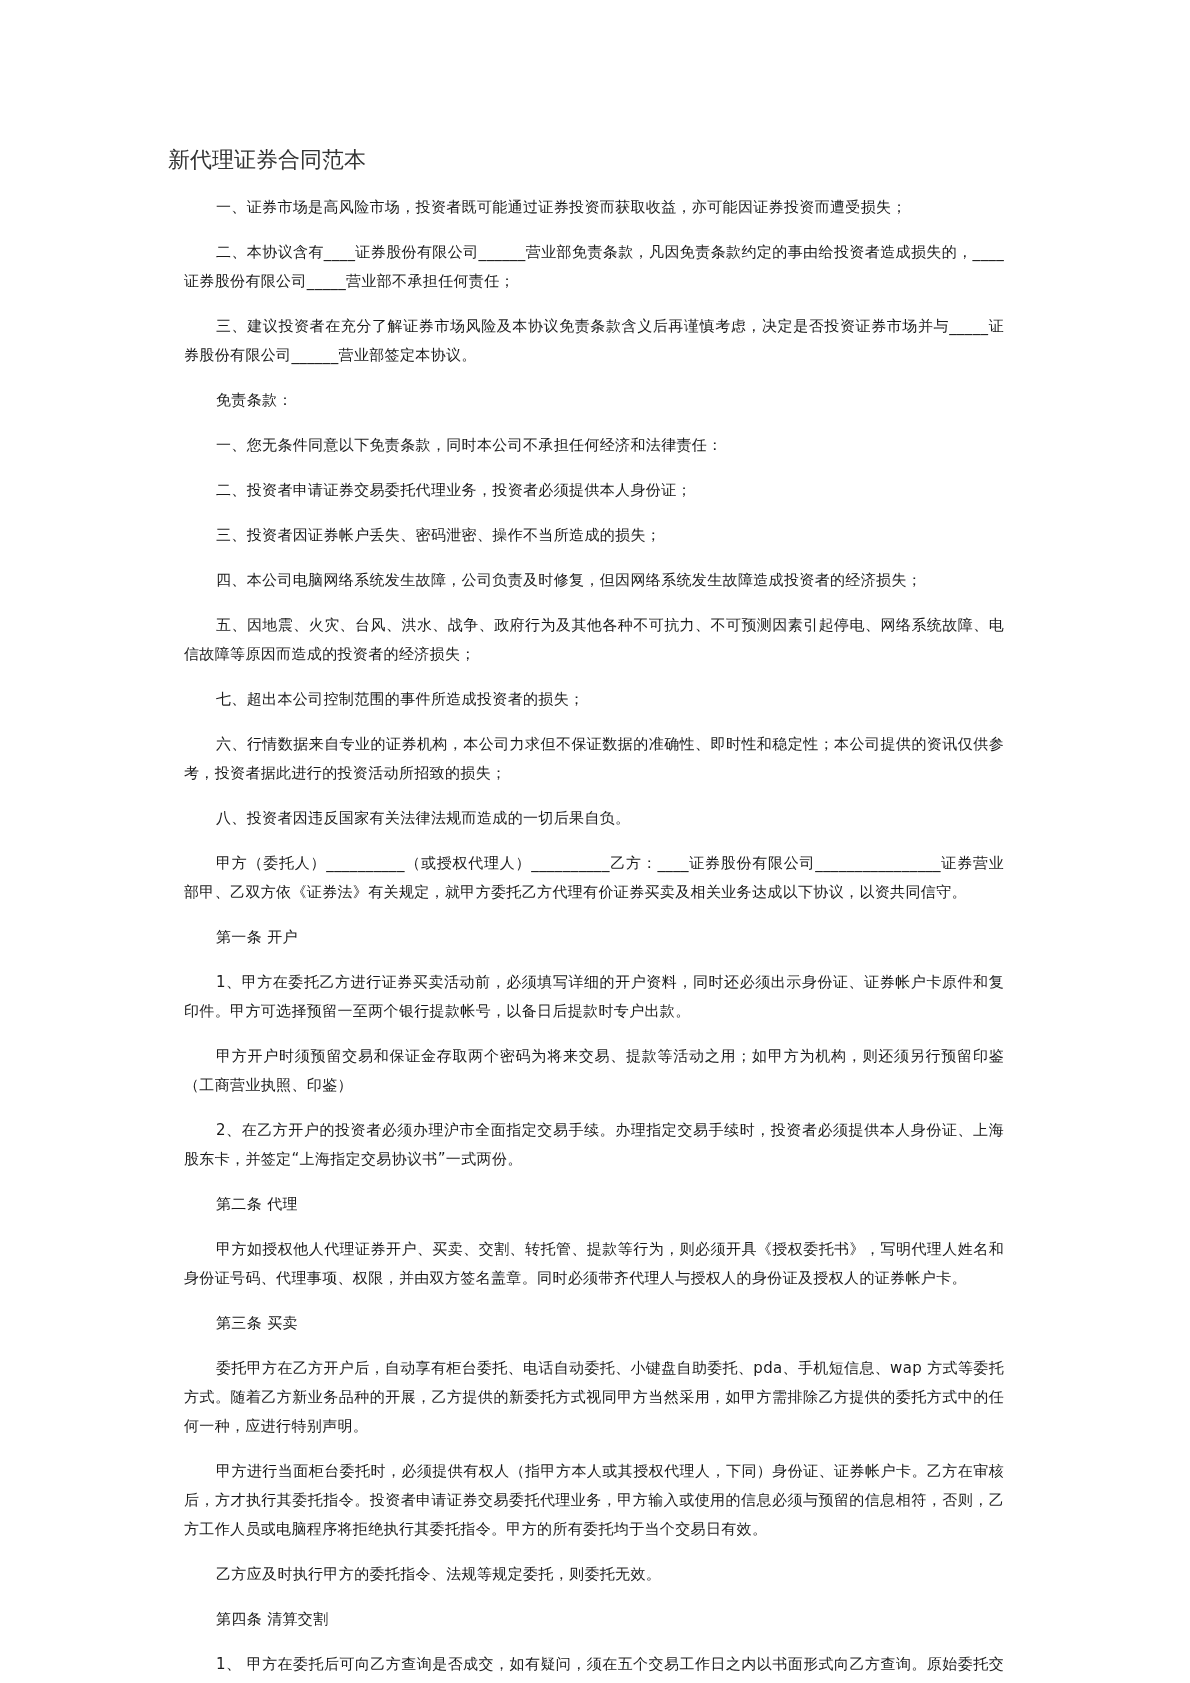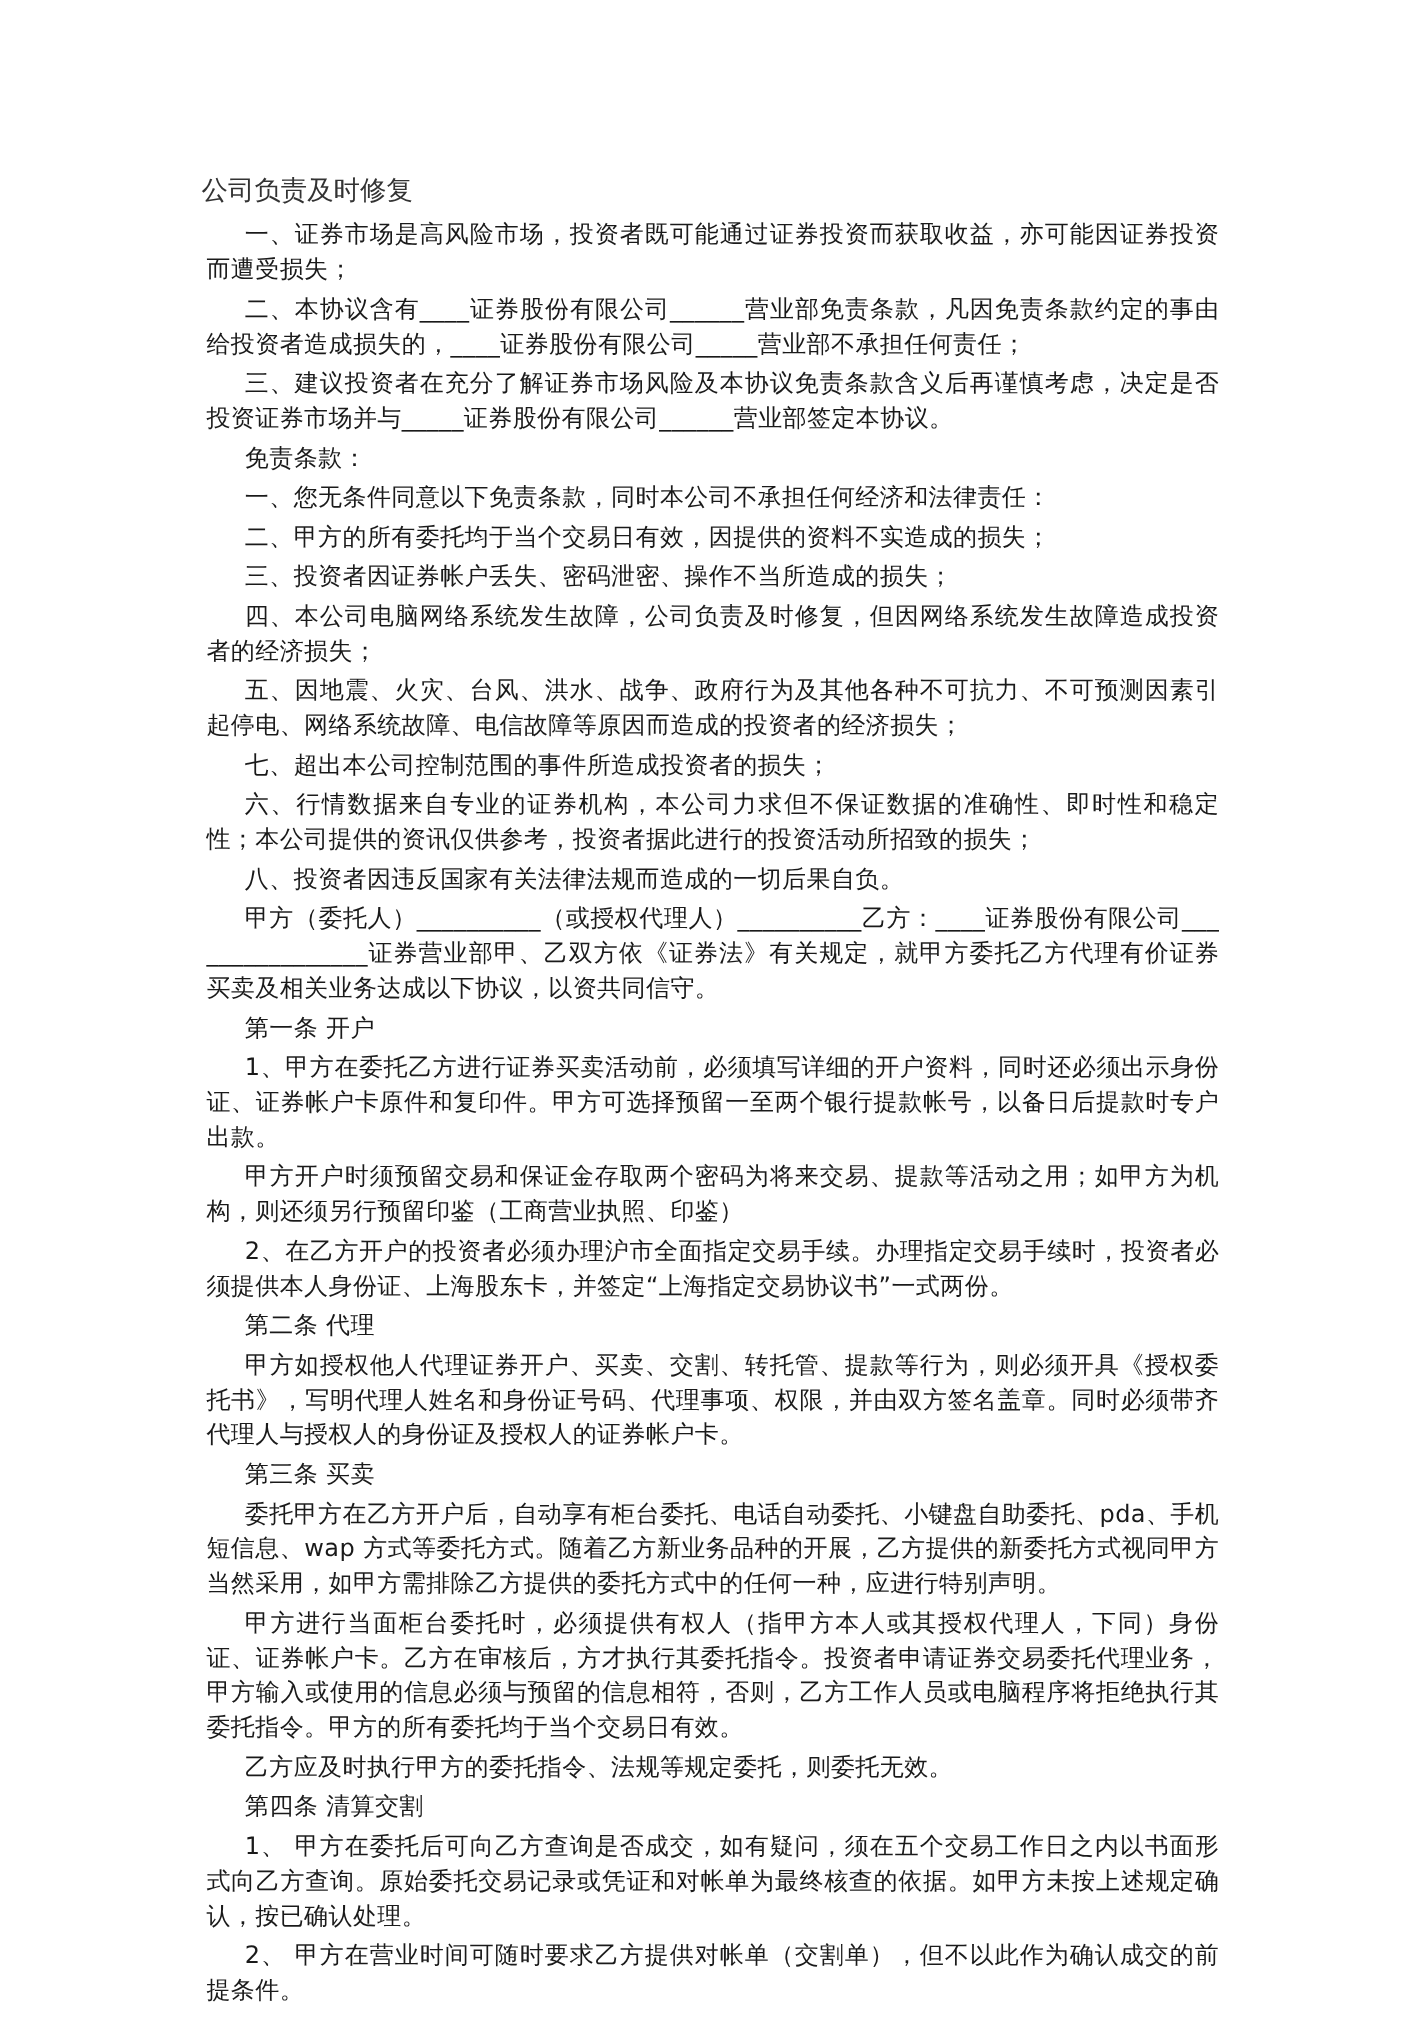--- a/index.html
+++ b/index.html
@@ -32,41 +32,41 @@
     .title {
       font-family: "DejaVu Serif", "Liberation Serif", serif;
       font-size: 22px;
       line-height: 34px;
       color: #333333;
       margin: 0;
       font-weight: normal;
       letter-spacing: 0px;
     }
     .para {
-      margin: 4px;
-      font-size: 20px;
+      margin: 16px;
+      font-size: 15px;
       line-height: 29px;
       text-align: justify;
       text-indent: 32px;
       letter-spacing: 0.35px;
       word-break: break-all;
     }
   </style>
 </head>
 <body>
 
 <div class="page">
   <div class="content">
-    <h1 class="title">公司负责及时修复</h1>
+    <h1 class="title">新代理证券合同范本</h1>
     <p class="para">一、证券市场是高风险市场，投资者既可能通过证券投资而获取收益，亦可能因证券投资而遭受损失；</p>
     <p class="para">二、本协议含有____证券股份有限公司______营业部免责条款，凡因免责条款约定的事由给投资者造成损失的，____证券股份有限公司_____营业部不承担任何责任；</p>
     <p class="para">三、建议投资者在充分了解证券市场风险及本协议免责条款含义后再谨慎考虑，决定是否投资证券市场并与_____证券股份有限公司______营业部签定本协议。</p>
     <p class="para">免责条款：</p>
     <p class="para">一、您无条件同意以下免责条款，同时本公司不承担任何经济和法律责任：</p>
-    <p class="para">二、甲方的所有委托均于当个交易日有效，因提供的资料不实造成的损失；</p>
+    <p class="para">二、投资者申请证券交易委托代理业务，投资者必须提供本人身份证；</p>
     <p class="para">三、投资者因证券帐户丢失、密码泄密、操作不当所造成的损失；</p>
     <p class="para">四、本公司电脑网络系统发生故障，公司负责及时修复，但因网络系统发生故障造成投资者的经济损失；</p>
     <p class="para">五、因地震、火灾、台风、洪水、战争、政府行为及其他各种不可抗力、不可预测因素引起停电、网络系统故障、电信故障等原因而造成的投资者的经济损失；</p>
     <p class="para">七、超出本公司控制范围的事件所造成投资者的损失；</p>
     <p class="para">六、行情数据来自专业的证券机构，本公司力求但不保证数据的准确性、即时性和稳定性；本公司提供的资讯仅供参考，投资者据此进行的投资活动所招致的损失；</p>
     <p class="para">八、投资者因违反国家有关法律法规而造成的一切后果自负。</p>
     <p class="para">甲方（委托人）__________（或授权代理人）__________乙方：____证券股份有限公司________________证券营业部甲、乙双方依《证券法》有关规定，就甲方委托乙方代理有价证券买卖及相关业务达成以下协议，以资共同信守。</p>
     <p class="para">第一条 开户</p>
     <p class="para">1、甲方在委托乙方进行证券买卖活动前，必须填写详细的开户资料，同时还必须出示身份证、证券帐户卡原件和复印件。甲方可选择预留一至两个银行提款帐号，以备日后提款时专户出款。</p>
     <p class="para">甲方开户时须预留交易和保证金存取两个密码为将来交易、提款等活动之用；如甲方为机构，则还须另行预留印鉴（工商营业执照、印鉴）</p>

